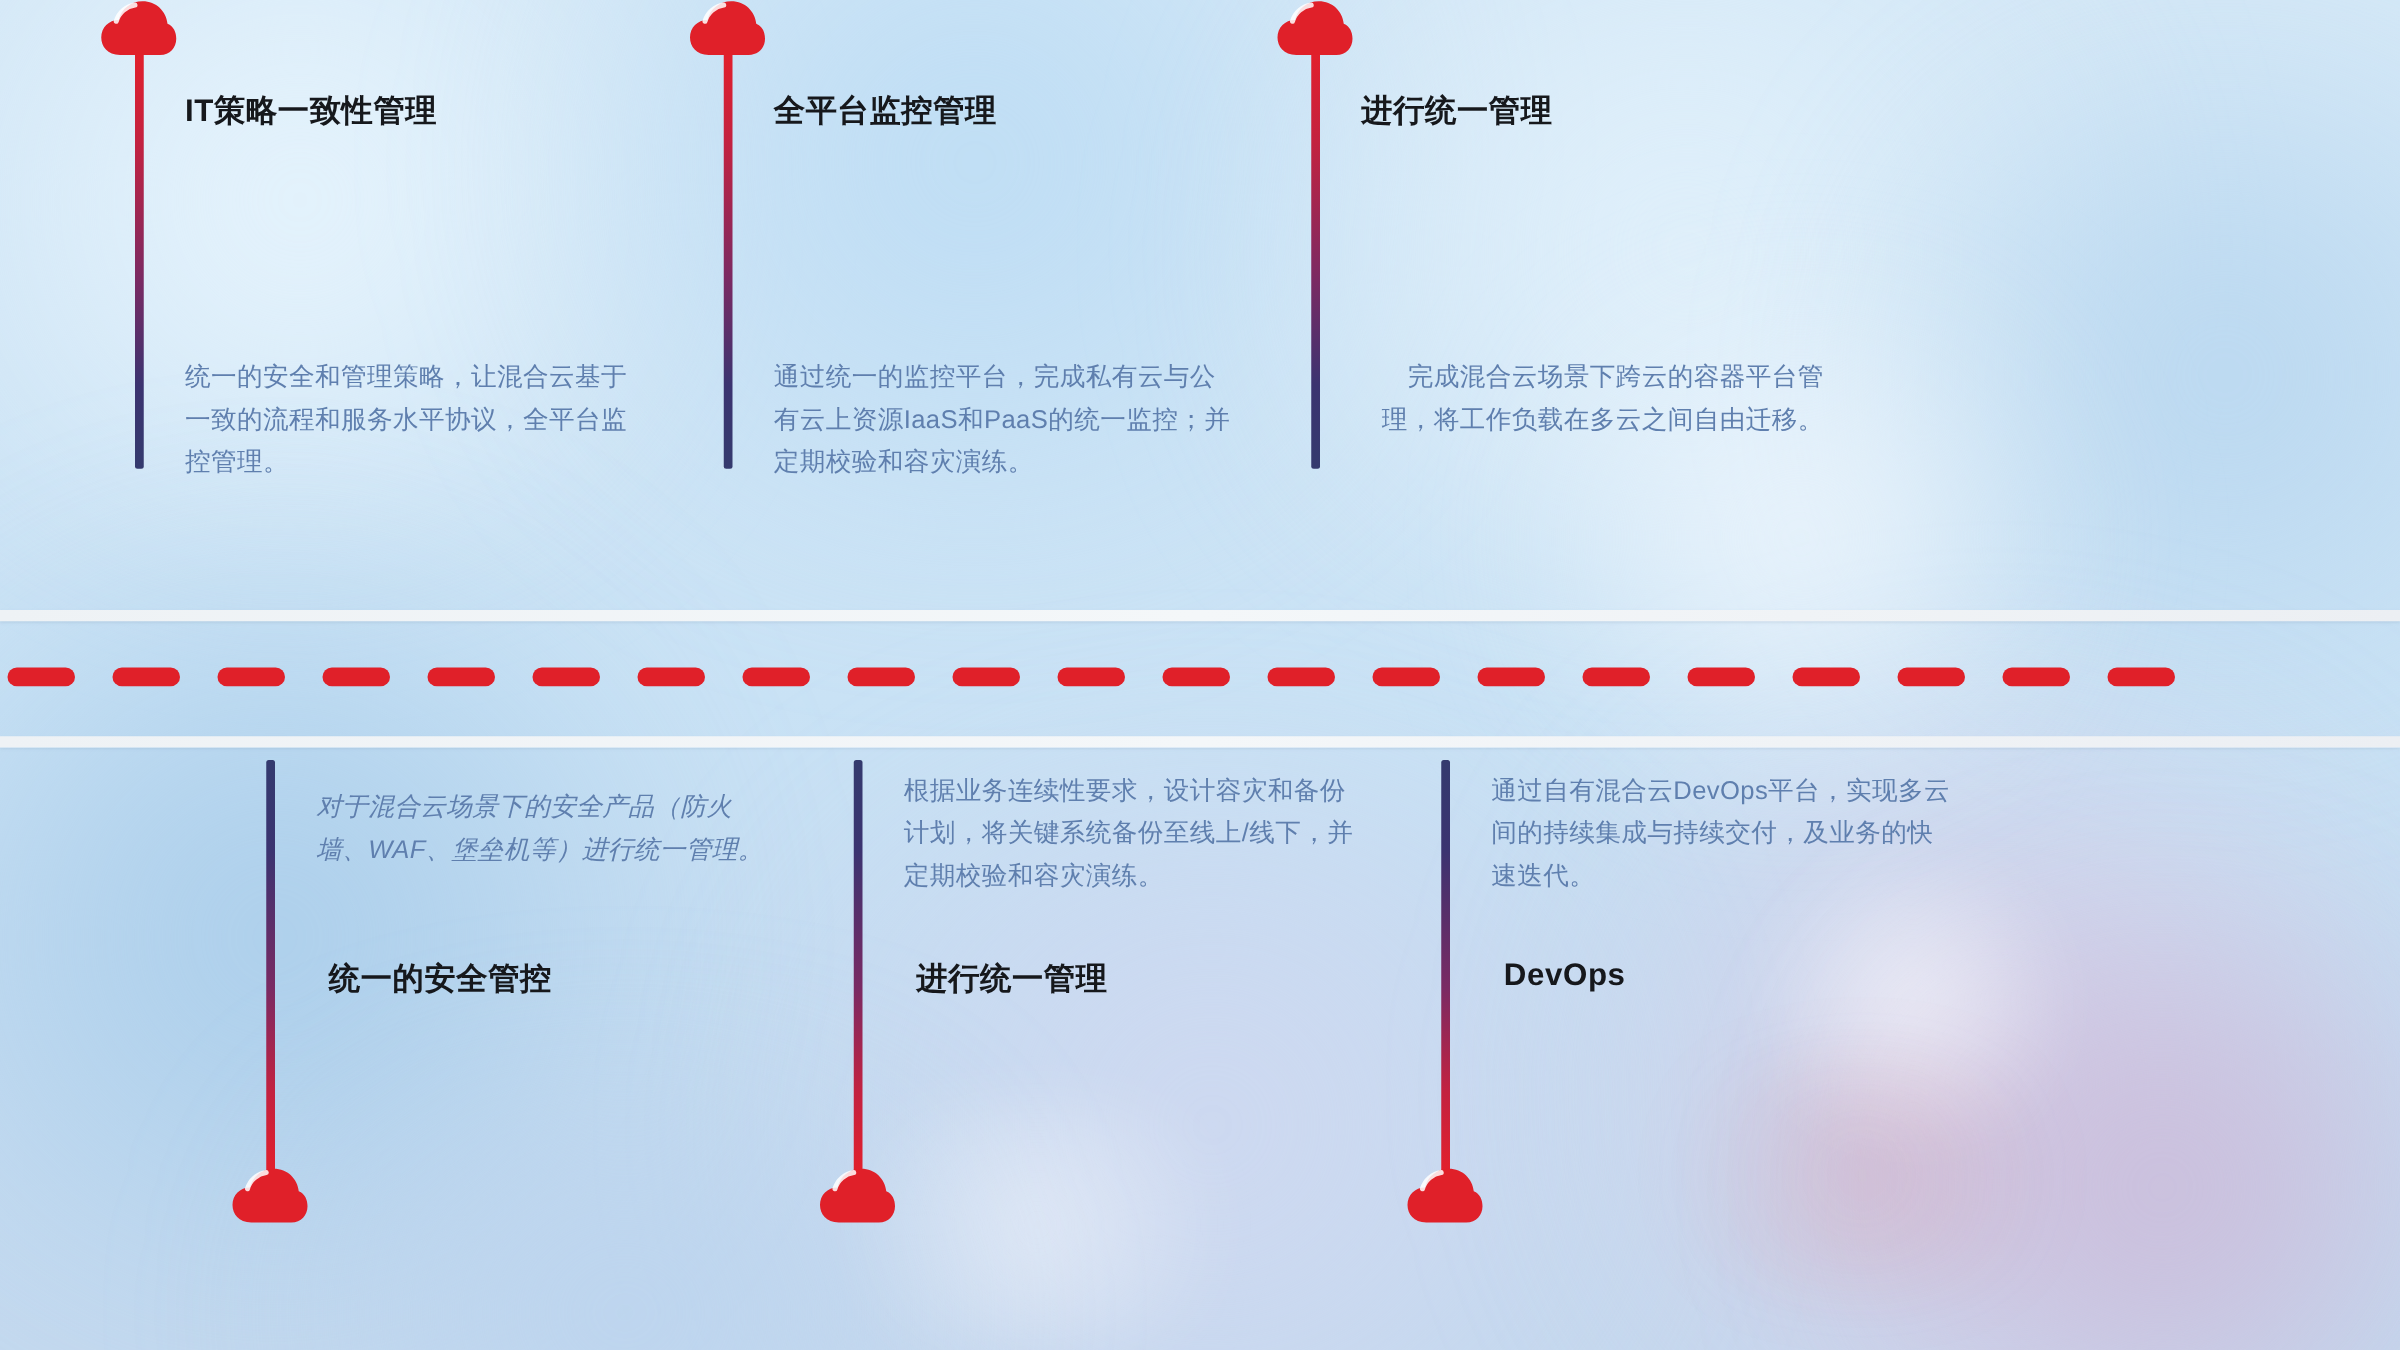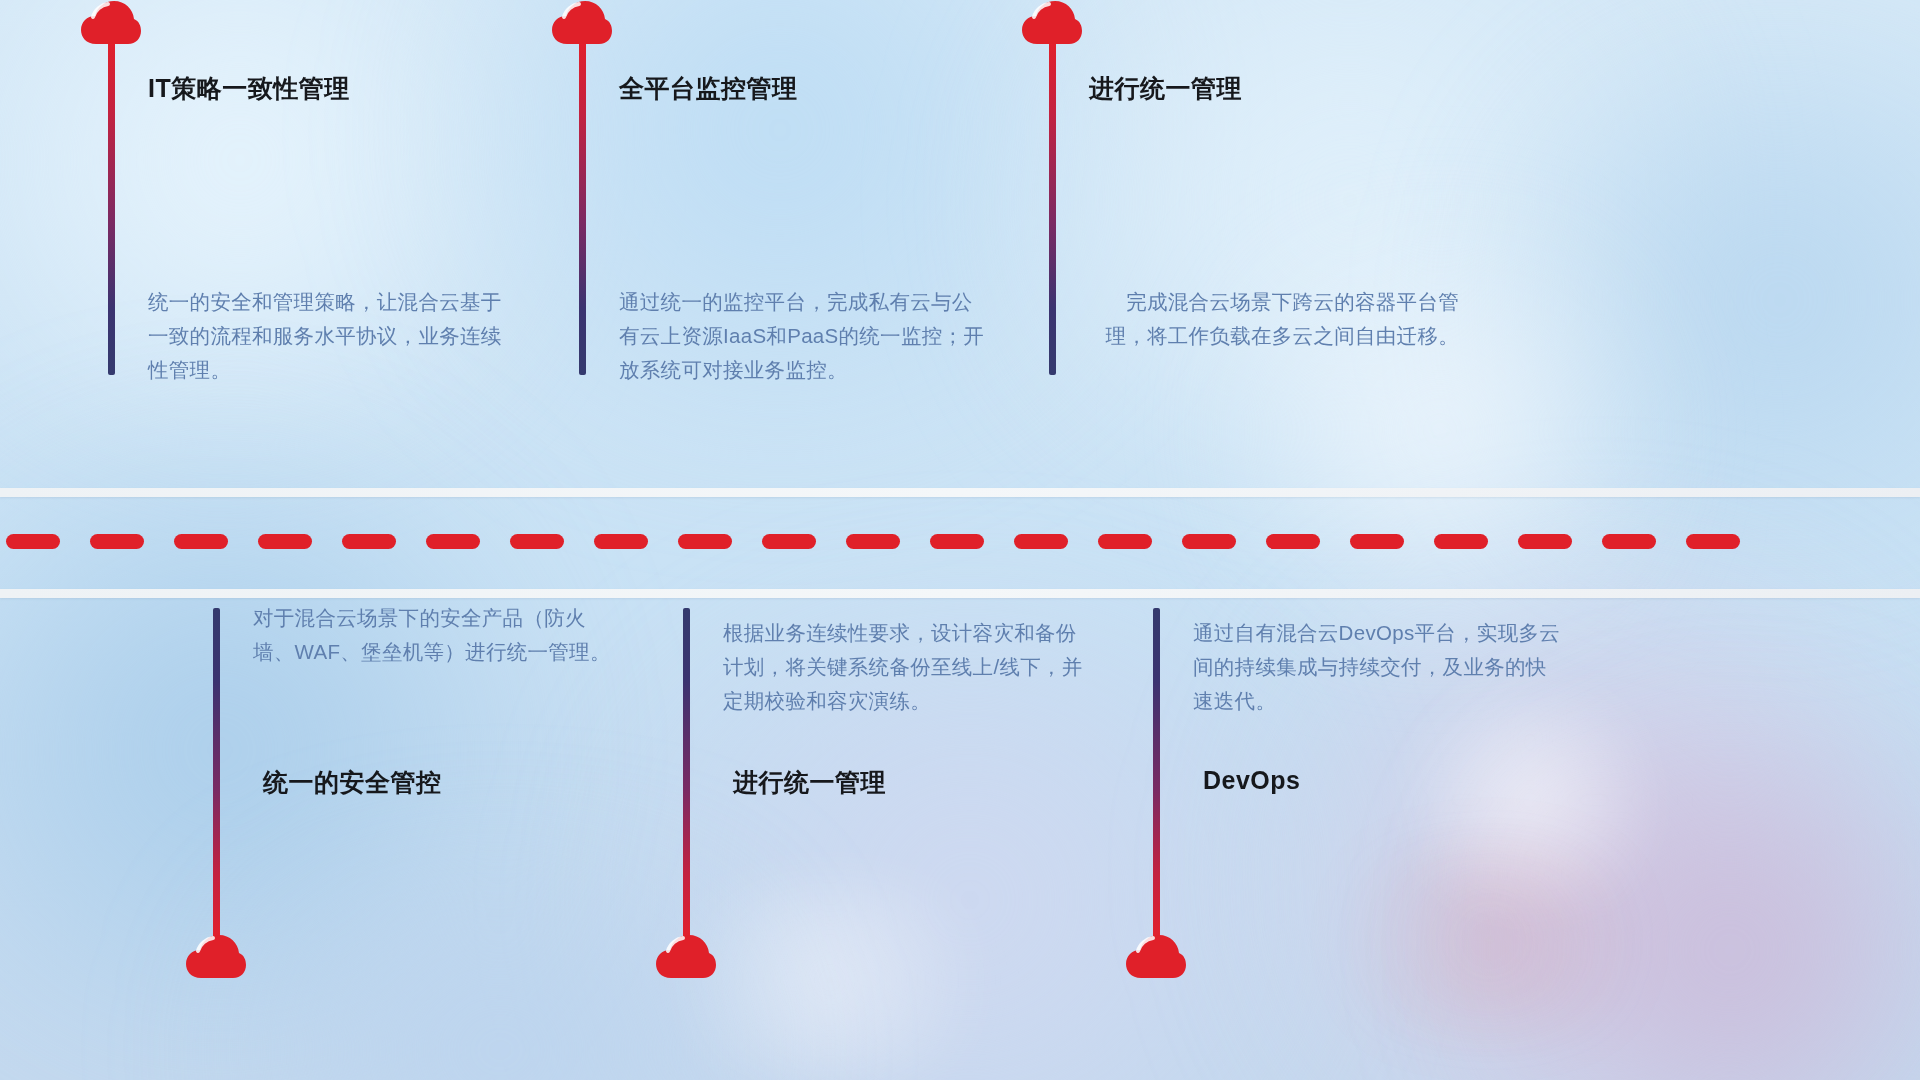--- a/index.html
+++ b/index.html
@@ -125,35 +125,35 @@
     <div class="marker">
       <div class="stem stem-down" style="top:40px;height:335px;"></div>
       <div class="cloud">
         <svg viewBox="0 0 62 46" xmlns="http://www.w3.org/2000/svg">
           <path d="M16 44 C6 44 1 37 1 30 C1 22 7 16 15 16 C17 7 25 1 34 1 C45 1 53 9 54 19 C59 21 61 26 61 31 C61 38 56 44 48 44 Z" fill="#e02029"></path>
           <path d="M13 17 C15 10 21 5 28 4" stroke="#ffffff" stroke-width="4" stroke-linecap="round" fill="none" opacity=".85"></path>
         </svg>
       </div>
     </div>
     <div class="heading" style="left:68px; top:72px;">IT策略一致性管理</div>
-    <div class="para" style="left:68px; top:285px; width:360px;">统一的安全和管理策略，让混合云基于一致的流程和服务水平协议，业务连续性管理。</div>
+    <div class="para" style="left:68px; top:285px; width:360px;">统一的安全和管理策略，让混合云基于一致的流程和服务水平协议，全平台监控管理。</div>
   </div>
 
   <div class="col" style="left:551px;">
     <div class="marker">
       <div class="stem stem-down" style="top:40px;height:335px;"></div>
       <div class="cloud">
         <svg viewBox="0 0 62 46" xmlns="http://www.w3.org/2000/svg">
           <path d="M16 44 C6 44 1 37 1 30 C1 22 7 16 15 16 C17 7 25 1 34 1 C45 1 53 9 54 19 C59 21 61 26 61 31 C61 38 56 44 48 44 Z" fill="#e02029"></path>
           <path d="M13 17 C15 10 21 5 28 4" stroke="#ffffff" stroke-width="4" stroke-linecap="round" fill="none" opacity=".85"></path>
         </svg>
       </div>
     </div>
     <div class="heading" style="left:68px; top:72px;">全平台监控管理</div>
-    <div class="para" style="left:68px; top:285px; width:370px;">通过统一的监控平台，完成私有云与公有云上资源IaaS和PaaS的统一监控；开放系统可对接业务监控。</div>
+    <div class="para" style="left:68px; top:285px; width:370px;">通过统一的监控平台，完成私有云与公有云上资源IaaS和PaaS的统一监控；并定期校验和容灾演练。</div>
   </div>
 
   <div class="col" style="left:1021px;">
     <div class="marker">
       <div class="stem stem-down" style="top:40px;height:335px;"></div>
       <div class="cloud">
         <svg viewBox="0 0 62 46" xmlns="http://www.w3.org/2000/svg">
           <path d="M16 44 C6 44 1 37 1 30 C1 22 7 16 15 16 C17 7 25 1 34 1 C45 1 53 9 54 19 C59 21 61 26 61 31 C61 38 56 44 48 44 Z" fill="#e02029"></path>
           <path d="M13 17 C15 10 21 5 28 4" stroke="#ffffff" stroke-width="4" stroke-linecap="round" fill="none" opacity=".85"></path>
         </svg>
@@ -197,21 +197,21 @@
   <div class="col" style="left:185px;">
     <div class="marker" style="top:0;">
       <div class="stem stem-up" style="top:10px;height:332px;"></div>
       <div class="cloud" style="position:absolute; top:336px; left:0;">
         <svg viewBox="0 0 62 46" xmlns="http://www.w3.org/2000/svg">
           <path d="M16 44 C6 44 1 37 1 30 C1 22 7 16 15 16 C17 7 25 1 34 1 C45 1 53 9 54 19 C59 21 61 26 61 31 C61 38 56 44 48 44 Z" fill="#e02029"></path>
           <path d="M13 17 C15 10 21 5 28 4" stroke="#ffffff" stroke-width="4" stroke-linecap="round" fill="none" opacity=".85"></path>
         </svg>
       </div>
     </div>
-    <div class="para" style="left:68px; top:3px; width:370px;">对于混合云场景下的安全产品（防火墙、WAF、堡垒机等）进行统一管理。</div>
+    <div class="para" style="left:68px; top:31px; width:370px;font-style:italic;">对于混合云场景下的安全产品（防火墙、WAF、堡垒机等）进行统一管理。</div>
     <div class="heading" style="left:78px; top:168px;">统一的安全管控</div>
   </div>
 
   <div class="col" style="left:655px;">
     <div class="marker" style="top:0;">
       <div class="stem stem-up" style="top:10px;height:332px;"></div>
       <div class="cloud" style="position:absolute; top:336px; left:0;">
         <svg viewBox="0 0 62 46" xmlns="http://www.w3.org/2000/svg">
           <path d="M16 44 C6 44 1 37 1 30 C1 22 7 16 15 16 C17 7 25 1 34 1 C45 1 53 9 54 19 C59 21 61 26 61 31 C61 38 56 44 48 44 Z" fill="#e02029"></path>
           <path d="M13 17 C15 10 21 5 28 4" stroke="#ffffff" stroke-width="4" stroke-linecap="round" fill="none" opacity=".85"></path>

